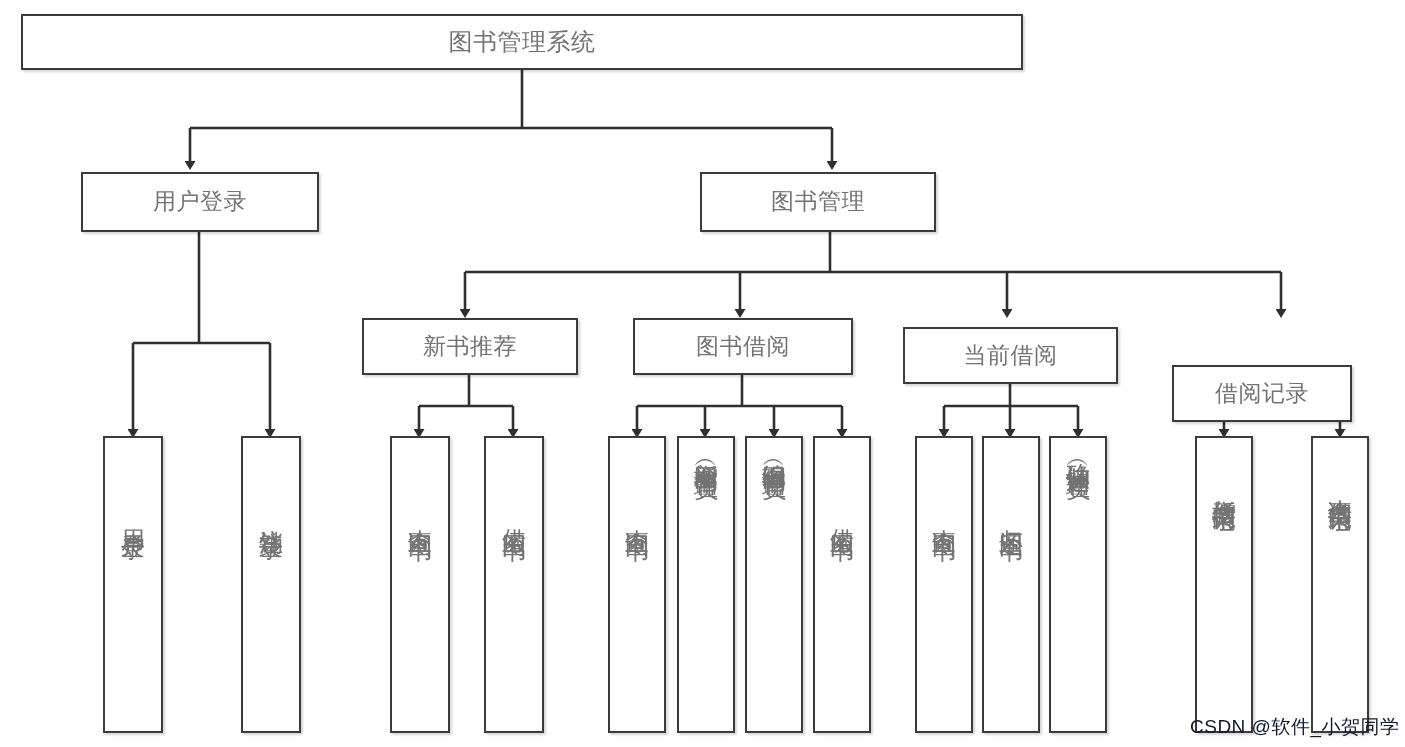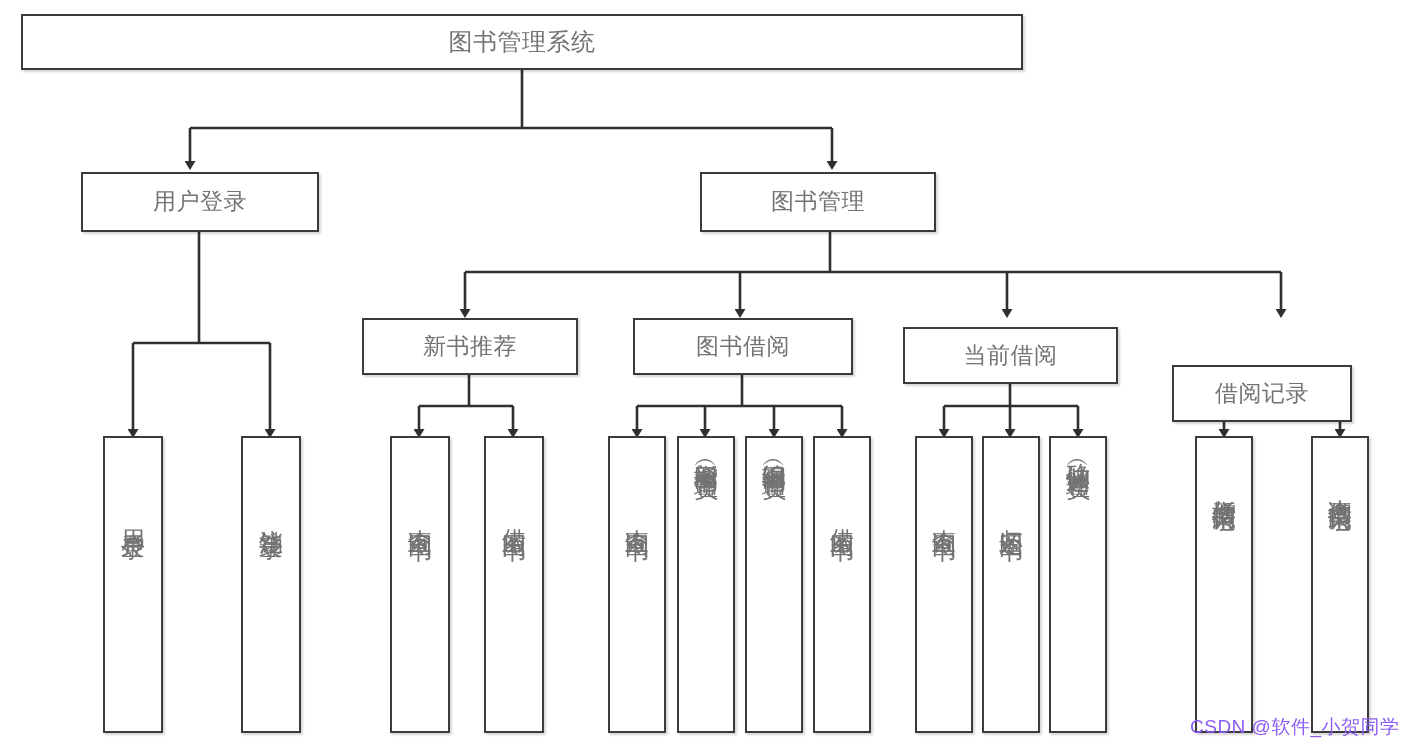--- a/index.html
+++ b/index.html
@@ -62,21 +62,21 @@
     font-size: 24px;
     letter-spacing: 3px;
     line-height: 1;
   }
   .v-node.mid .lbl {
     letter-spacing: 2px;
   }
   .watermark {
     position: absolute;
     font-size: 19px;
-    color: #8b5cf6;
+    color: #0f172a;
     white-space: nowrap;
     letter-spacing: 0.5px;
     z-index: 5;
   }
 </style>
 </head>
 <body>
 
 <div id="canvas">
 

